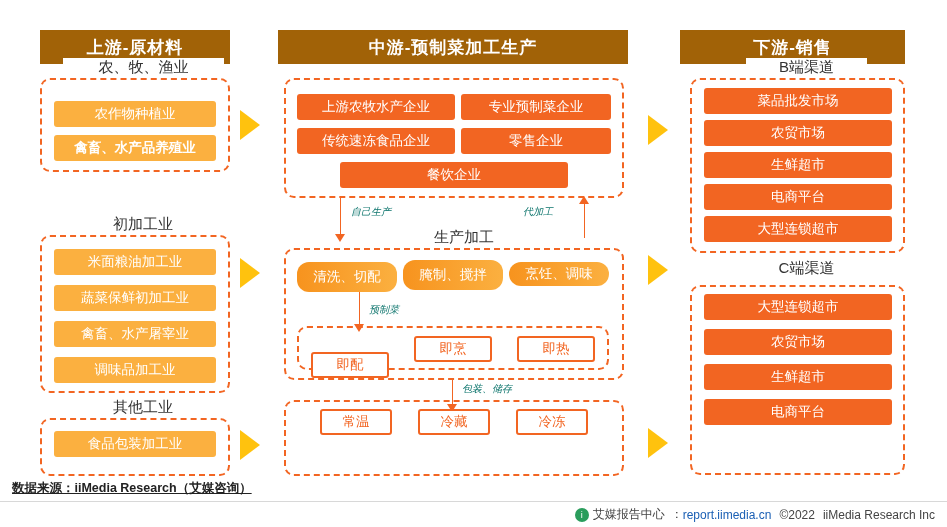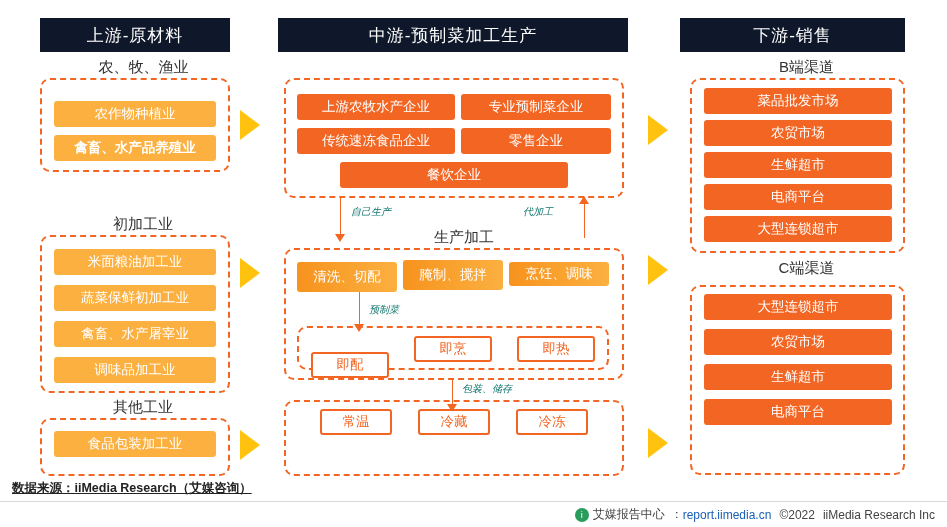--- a/index.html
+++ b/index.html
@@ -16,28 +16,29 @@
     overflow: hidden;
   }
   #canvas {
     position: relative;
     width: 947px;
     height: 527px;
   }
   
   .col-header {
     position: absolute;
-    background: #0f172a;
+    background: #a16207;
     color: #ffffff;
-    font-weight: normal;
+    font-weight: bold;
     font-size: 17px;
     display: flex;
     align-items: center;
     justify-content: center;
     letter-spacing: 1px;
+    margin-top: 12px;
   }
   
   .dashgroup {
     position: absolute;
     border: 2px dashed #F26522;
     border-radius: 10px;
     box-sizing: border-box;
   }
   .group-title {
     position: absolute;
@@ -67,20 +68,21 @@
   .chip.solid {
     background: #F26522;
   }
   .chip.outline {
     background: #ffffff;
     border: 2px solid #F26522;
     color: #F26522;
   }
   .chip.gradient {
     background: linear-gradient(90deg, #F7931E 0%, #FBB040 100%);
+    border-radius: 12px;
   }
   
   .bigarrow {
     position: absolute;
     width: 0;
     height: 0;
     border-top: 15px solid transparent;
     border-bottom: 15px solid transparent;
     border-left: 20px solid #FFC20E;
   }

